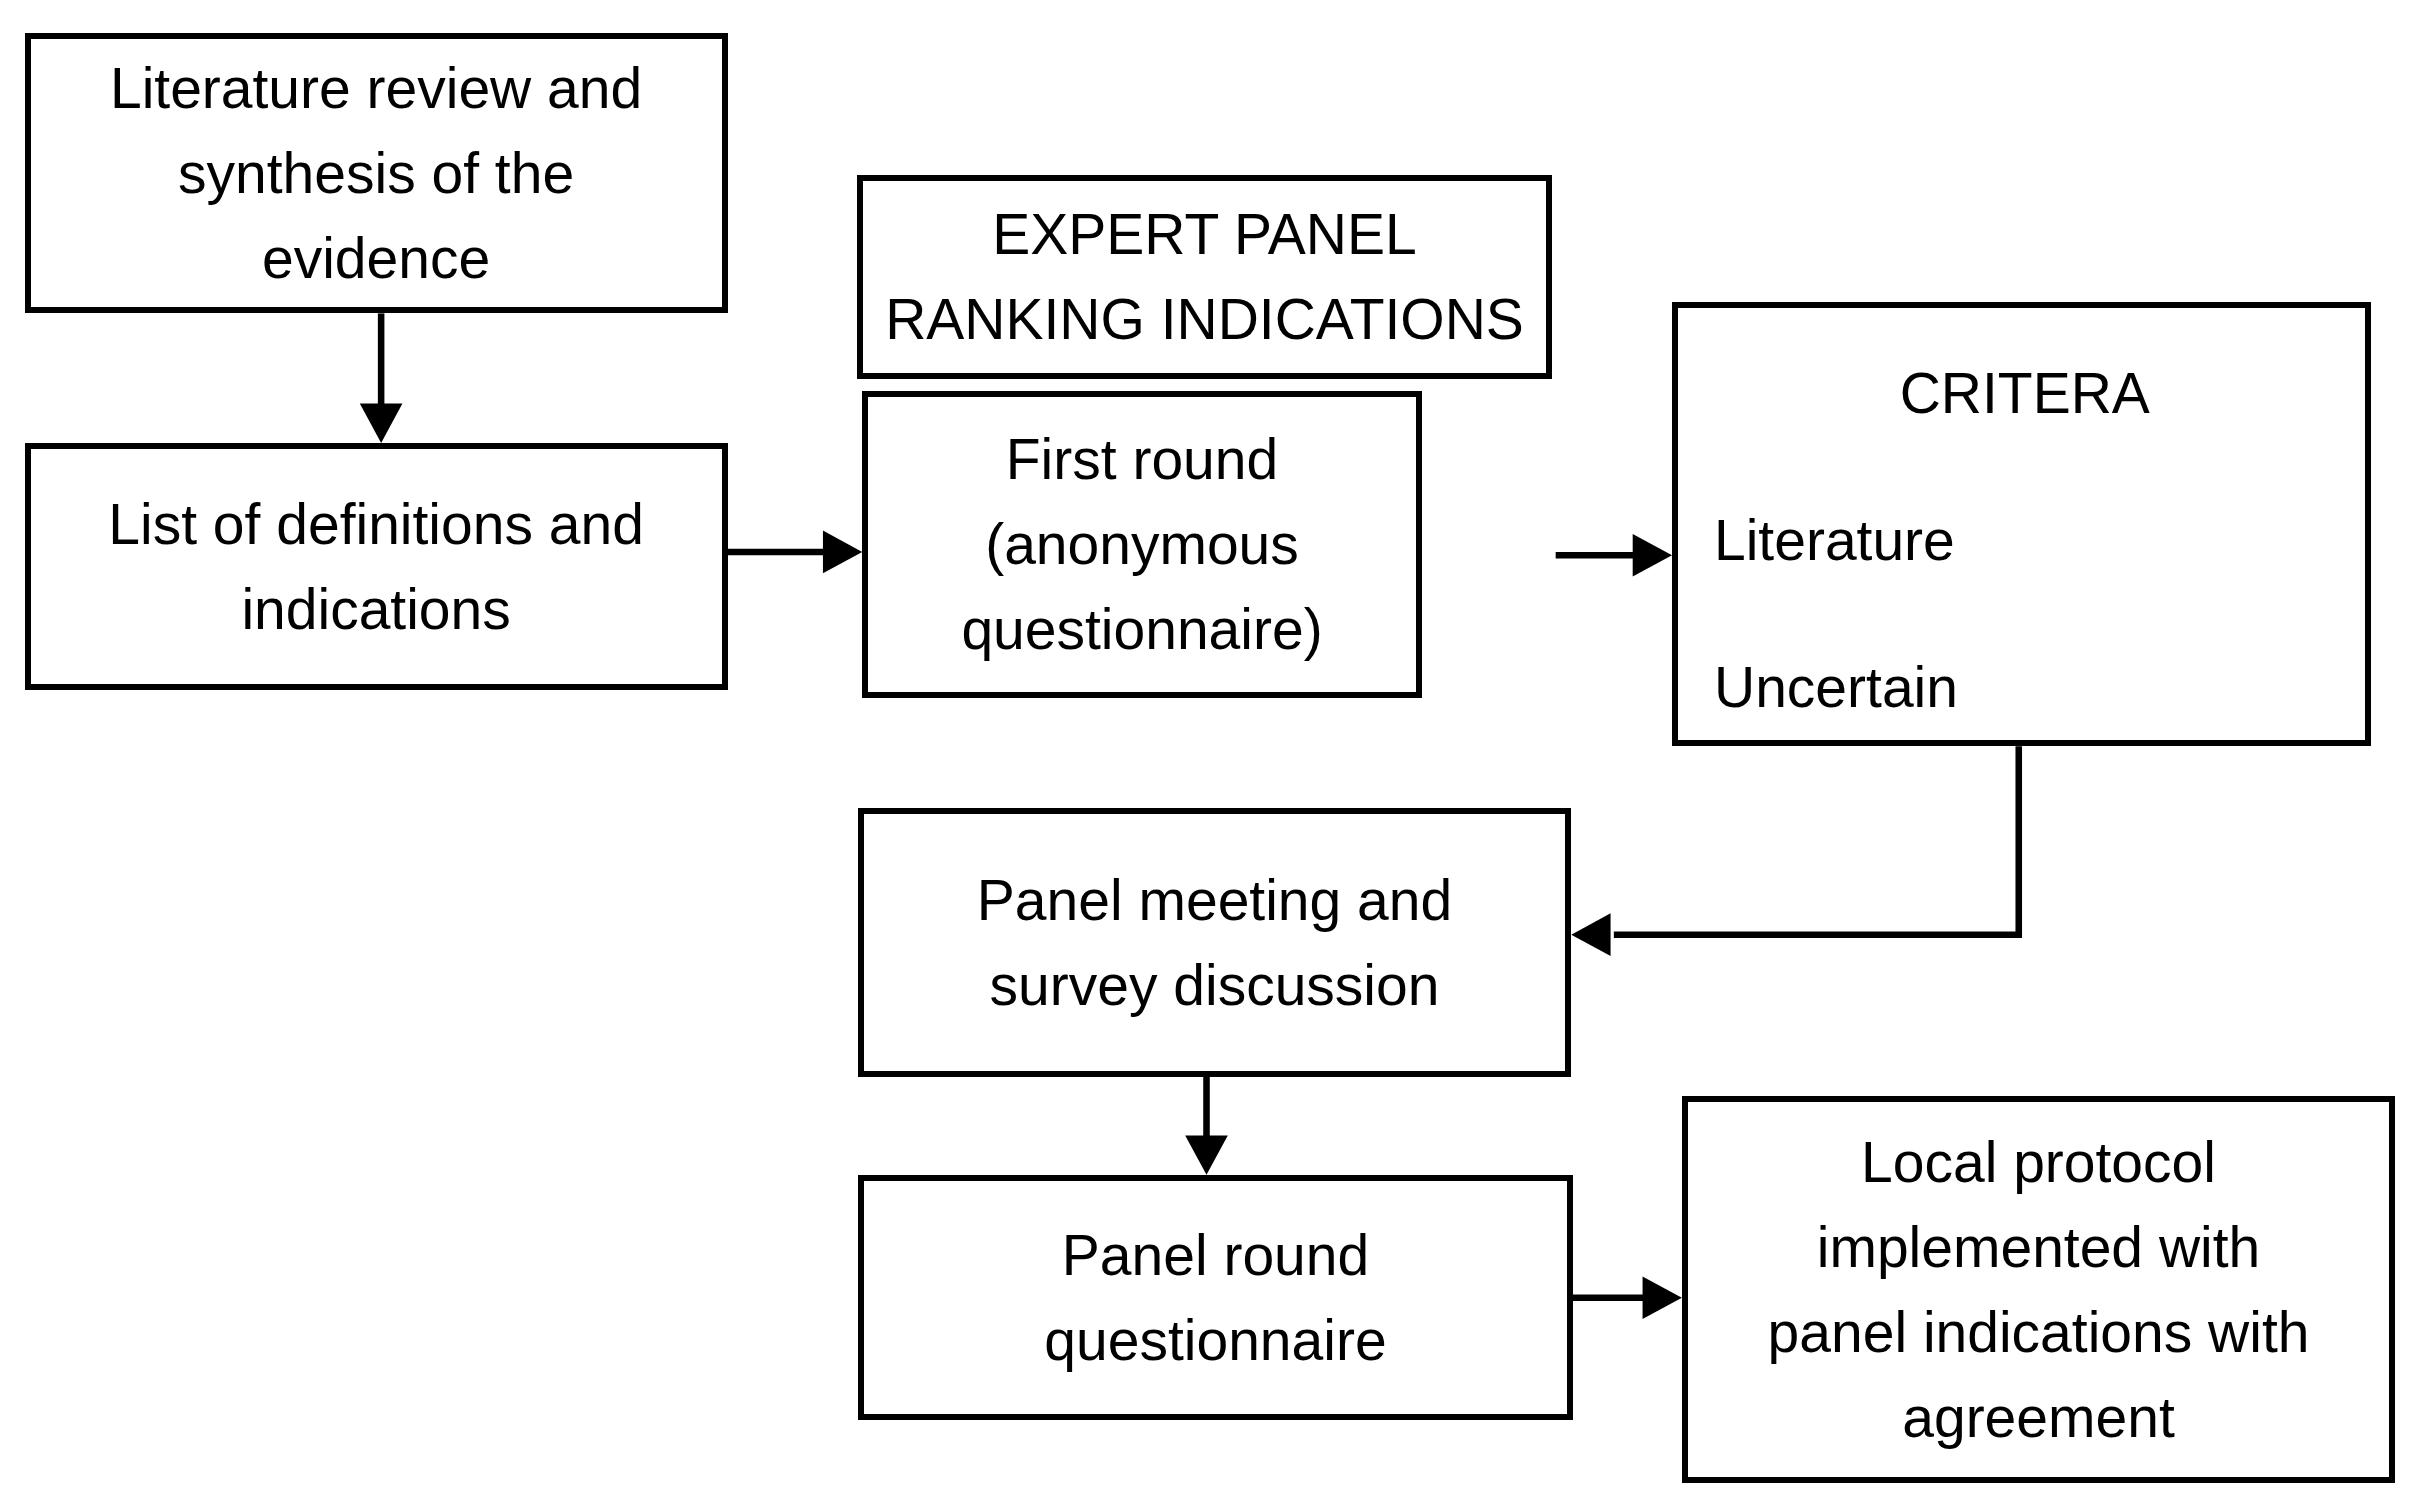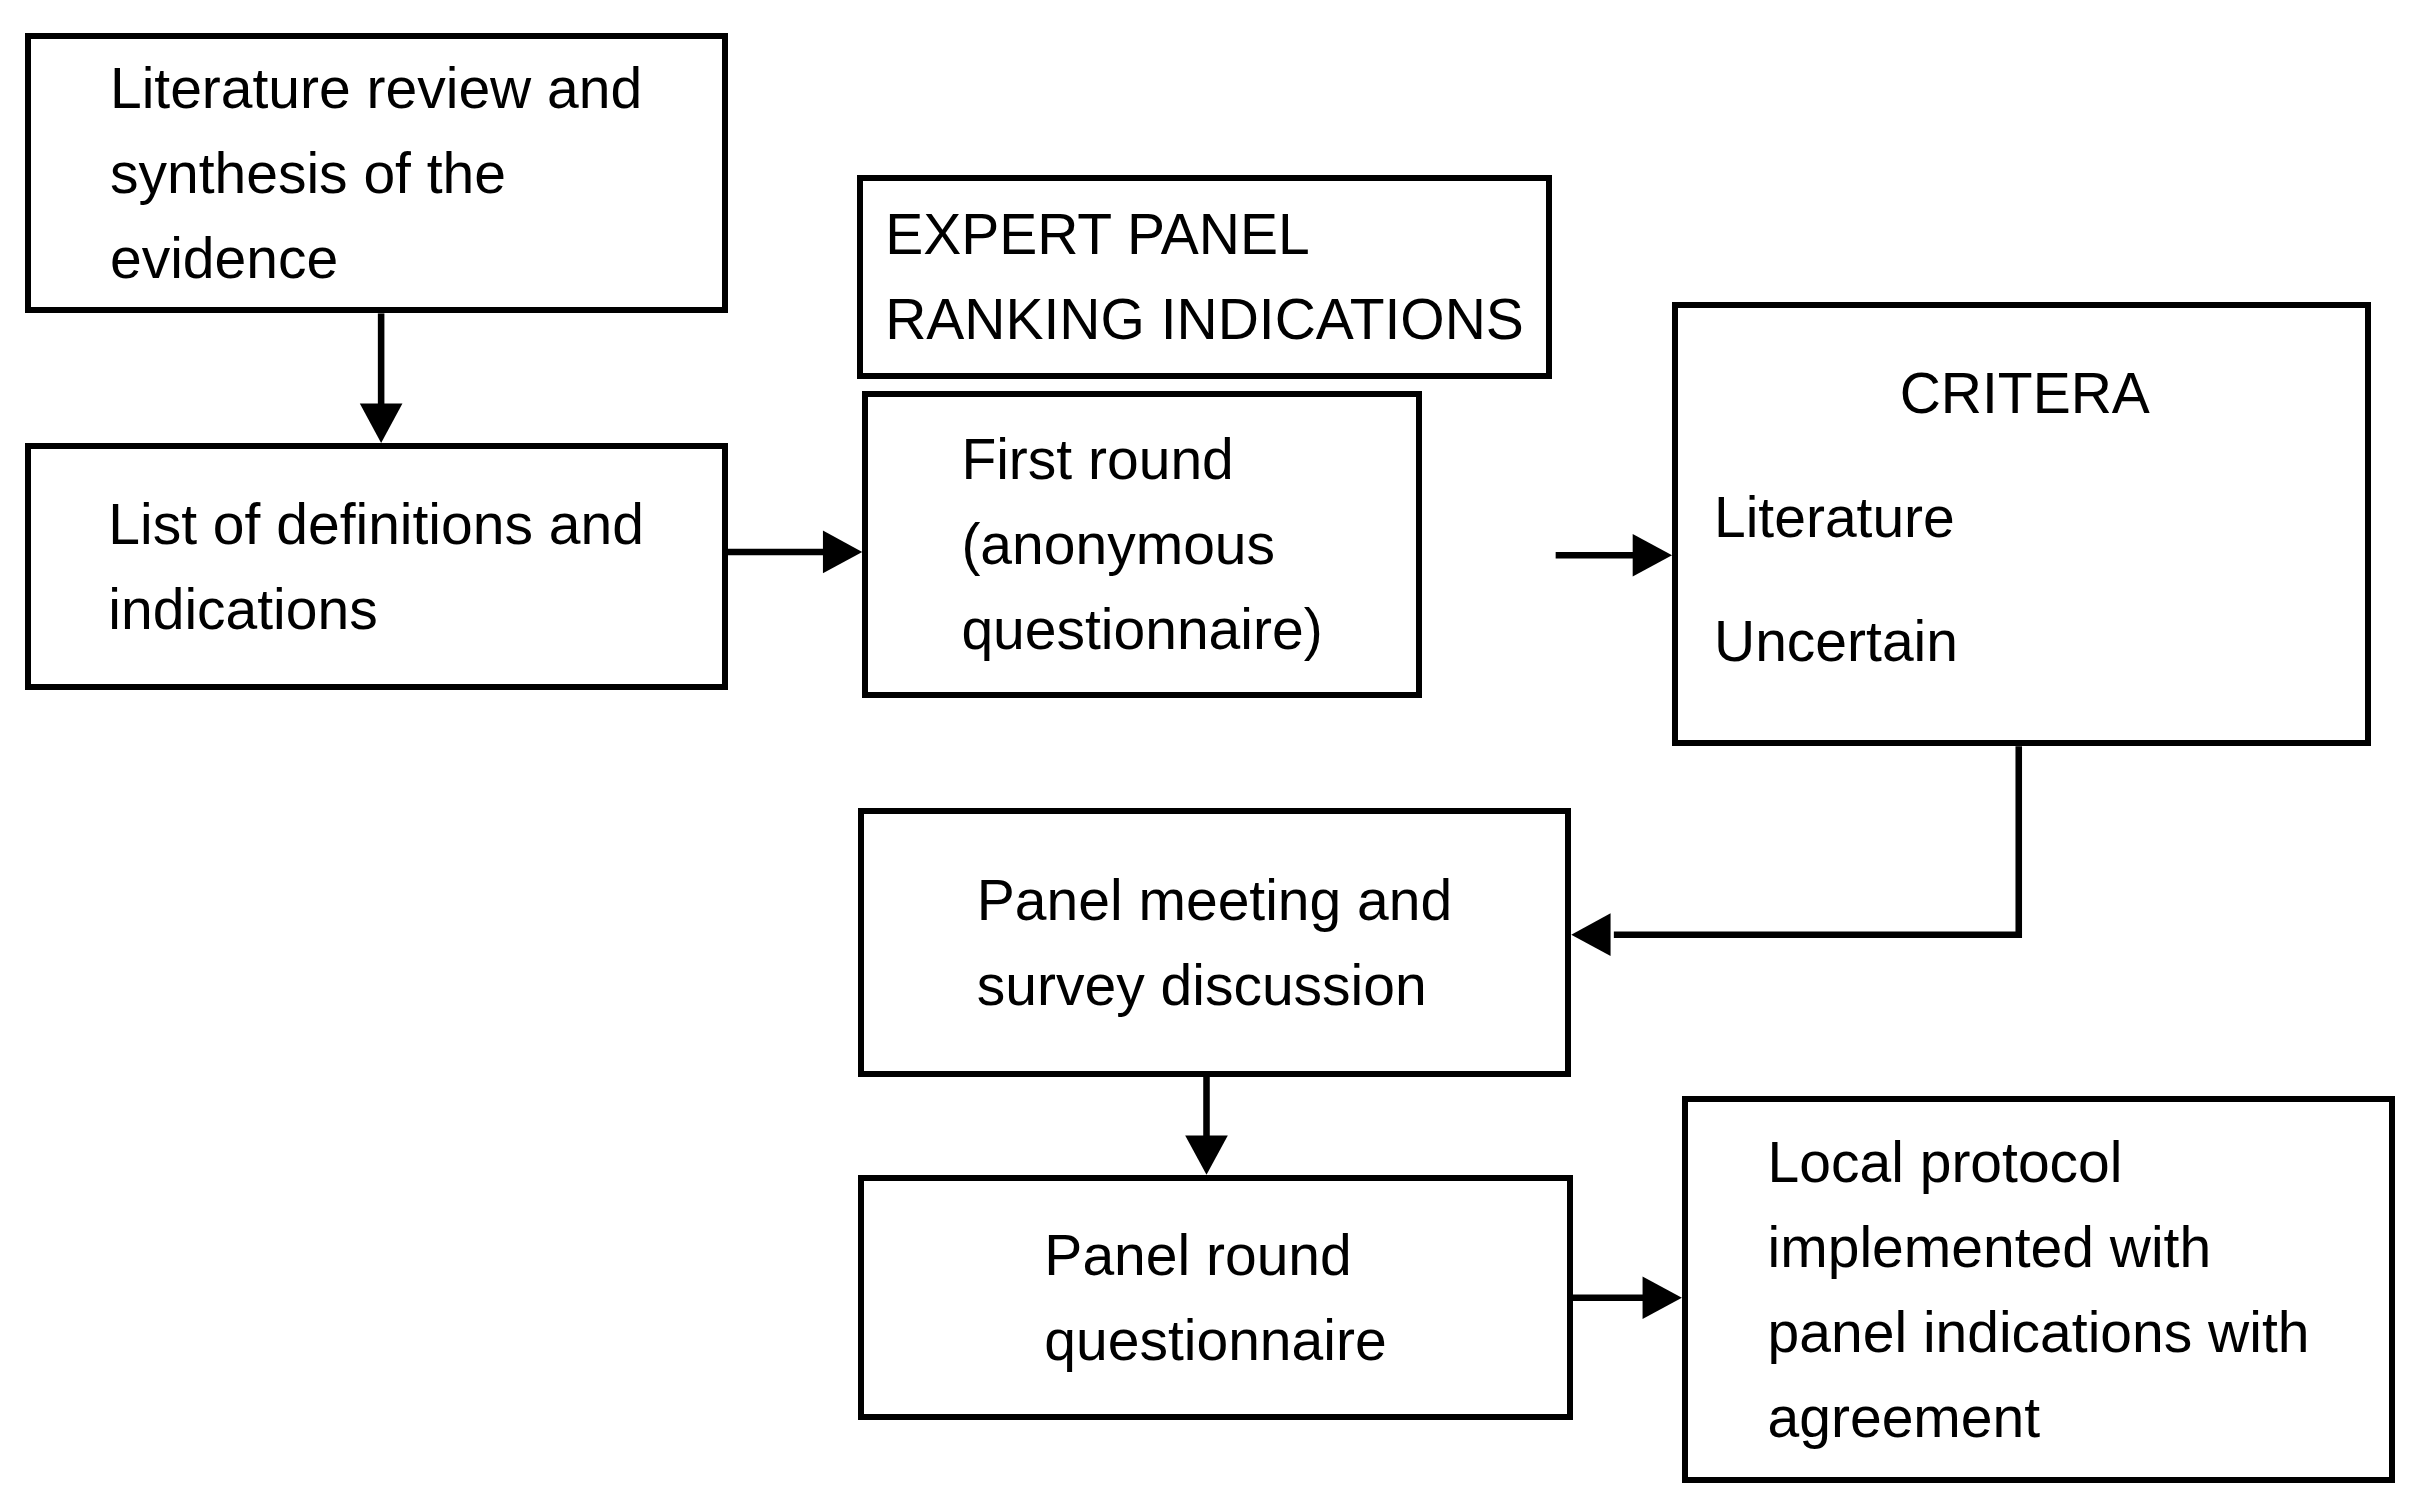--- a/index.html
+++ b/index.html
@@ -24,33 +24,33 @@
     height: 1512px;
   }
   .node {
     position: absolute;
     box-sizing: border-box;
     border: 6.6px solid #000000;
     background: #ffffff;
     display: flex;
     align-items: center;
     justify-content: center;
-    text-align: left;
+    text-align: center;
     font-size: 57px;
     line-height: 85px;
     white-space: pre-line;
   }
   .node--literature { left: 24.6px;   top: 33px;   width: 703px; height: 280px; }
   .node--definitions{ left: 24.6px;   top: 443px;  width: 703px; height: 247px; }
   .node--expert     { left: 857px; top: 175px;  width: 695px; height: 204px; }
   .node--firstround { left: 862px; top: 391px;  width: 560px; height: 307px; }
   .node--criteria   { left: 1672px; top: 302px;  width: 699px; height: 444px;
                       flex-direction: column; justify-content: flex-start;
                       align-items: stretch; text-align: left;
-                      padding: 43px 29.5px 0 36px; }
+                      padding: 43px 29.5px 0 36px; gap: 23px; }
   .node--panel      { left: 858px; top: 808px; width: 713px; height: 269px; }
   .node--secondround{ left: 858px; top: 1175px; width: 715px; height: 245px; }
   .node--protocol   { left: 1682px; top: 1096px; width: 713px; height: 387px; }
   .criteria-title { text-align: center; }
   .criteria-item  { margin-top: 39px; }
 </style>
 </head>
 <body>
 
 <div class="canvas">

